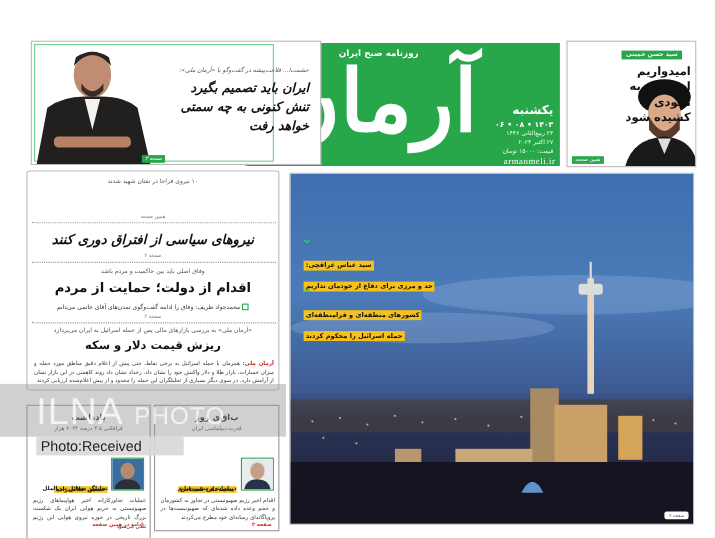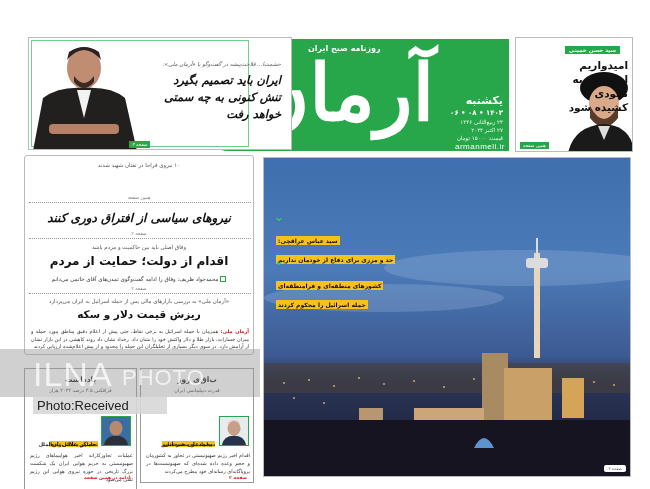--- a/index.html
+++ b/index.html
@@ -13,21 +13,21 @@
   #issue-corner { left: 0; top: 0; width: 0; height: 0; border-top: 48px solid #f5c21b; border-right: 48px solid transparent; }
   #issue-label { left: 6px; top: 3px; font-size: 6px; color: #222; font-weight: bold; }
   #issue-num { left: 4px; top: 10px; font-size: 10px; color: #111; font-weight: bold; }
   #logo-text { left: 20px; top: 4px; width: 220px; height: 100px; font-family: "DejaVu Serif", serif; font-size: 78px; line-height: 100px; color: #fff; text-align: center; font-weight: bold; letter-spacing: -4px; }
   #tagline { left: 95px; top: 5px; font-size: 8px; color: #fff; font-weight: bold; }
   #day-name { right: 6px; top: 55px; font-size: 11px; color: #fff; font-weight: bold; }
   #date-fa { right: 6px; top: 70px; font-size: 7px; color: #fff; font-weight: bold; }
   #date-hijri { right: 6px; top: 80px; font-size: 5.5px; color: #e8ffe8; }
   #date-greg { right: 6px; top: 88px; font-size: 5.5px; color: #e8ffe8; }
   #price { right: 6px; top: 96px; font-size: 5.5px; color: #e8ffe8; }
-  #site-url { right: 4px; top: 103px; font-size: 8px; color: #fff; font-family: Liberation Sans, sans-serif; letter-spacing: 0.5px; }
+  #site-url { right: 4px; top: 103px; font-size: 8px; color: #fff; font-family: Liberation Serif, serif; letter-spacing: 0.5px; }
 
   
   #khomeini-box { left: 515px; top: 37px; width: 118px; height: 115px; border: 1px solid #bbb; background: #fff; overflow: hidden; }
   #khomeini-tag { right: 12px; top: 8px; background: #27a74a; color: #fff; font-size: 5.5px; padding: 1px 4px; font-weight: bold; }
   #khomeini-quote { right: 4px; top: 20px; width: 70px; font-size: 10.5px; font-weight: bold; line-height: 14px; text-align: right; }
   #khomeini-photo { left: 44px; top: 28px; width: 74px; height: 87px; }
   #khomeini-ref { left: 4px; top: 104px; background: #27a74a; color: #fff; font-size: 4.5px; padding: 1px 3px; }
 
   
   #falahat-box { left: 28px; top: 37px; width: 264px; height: 113px; border: 1px solid #bbb; background: #fff; overflow: hidden; font-style: italic; }

